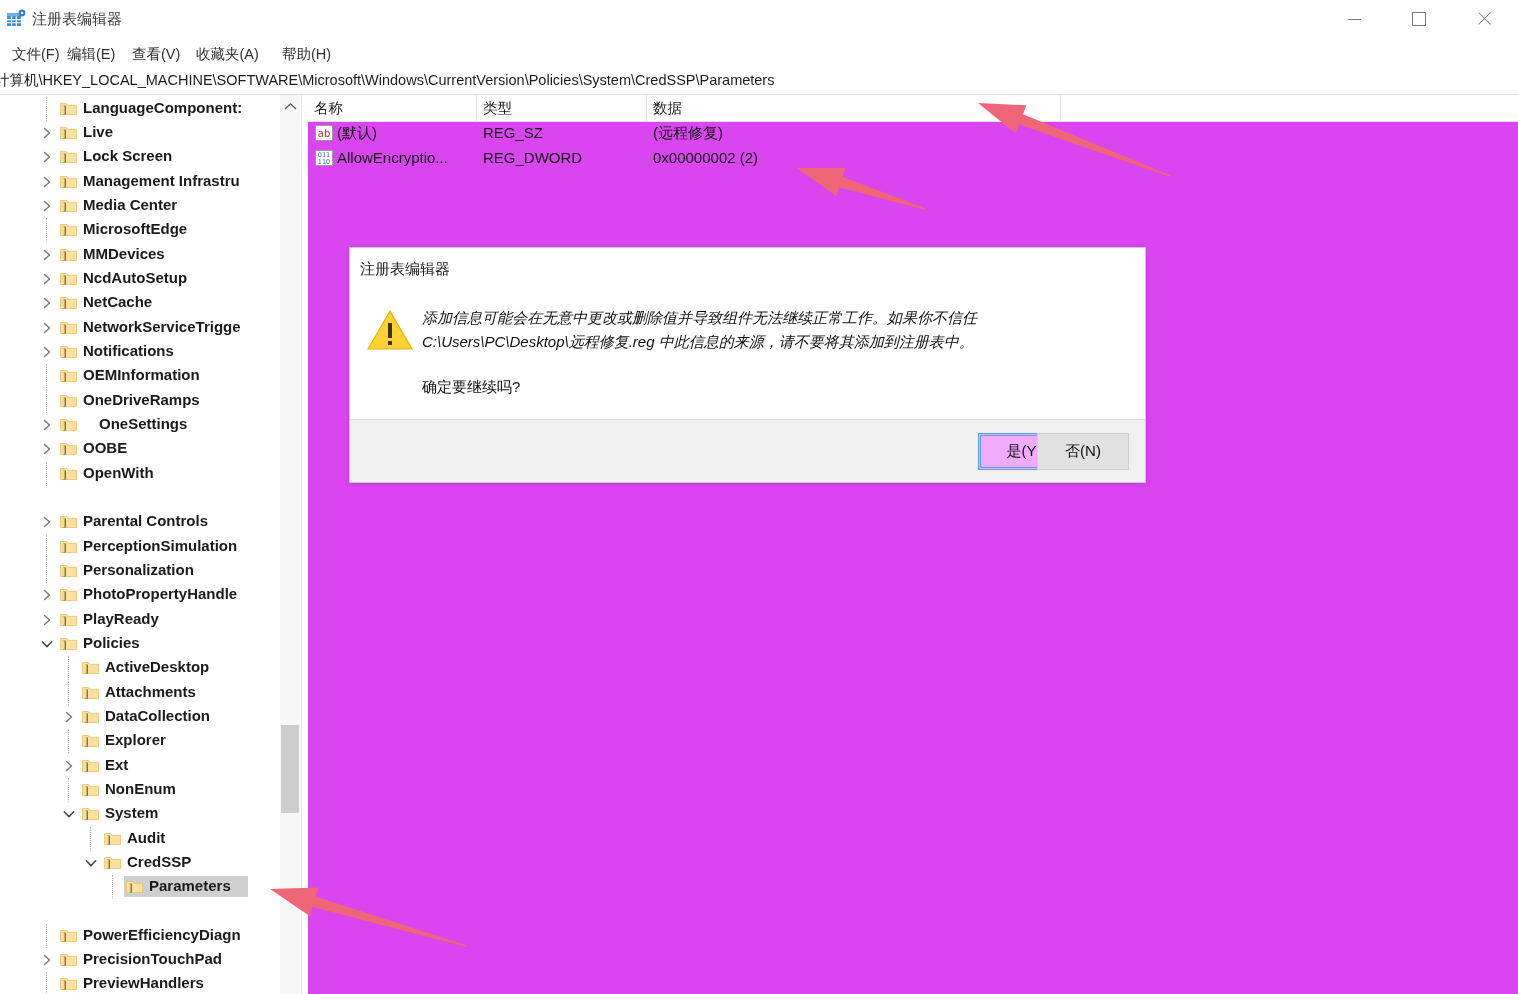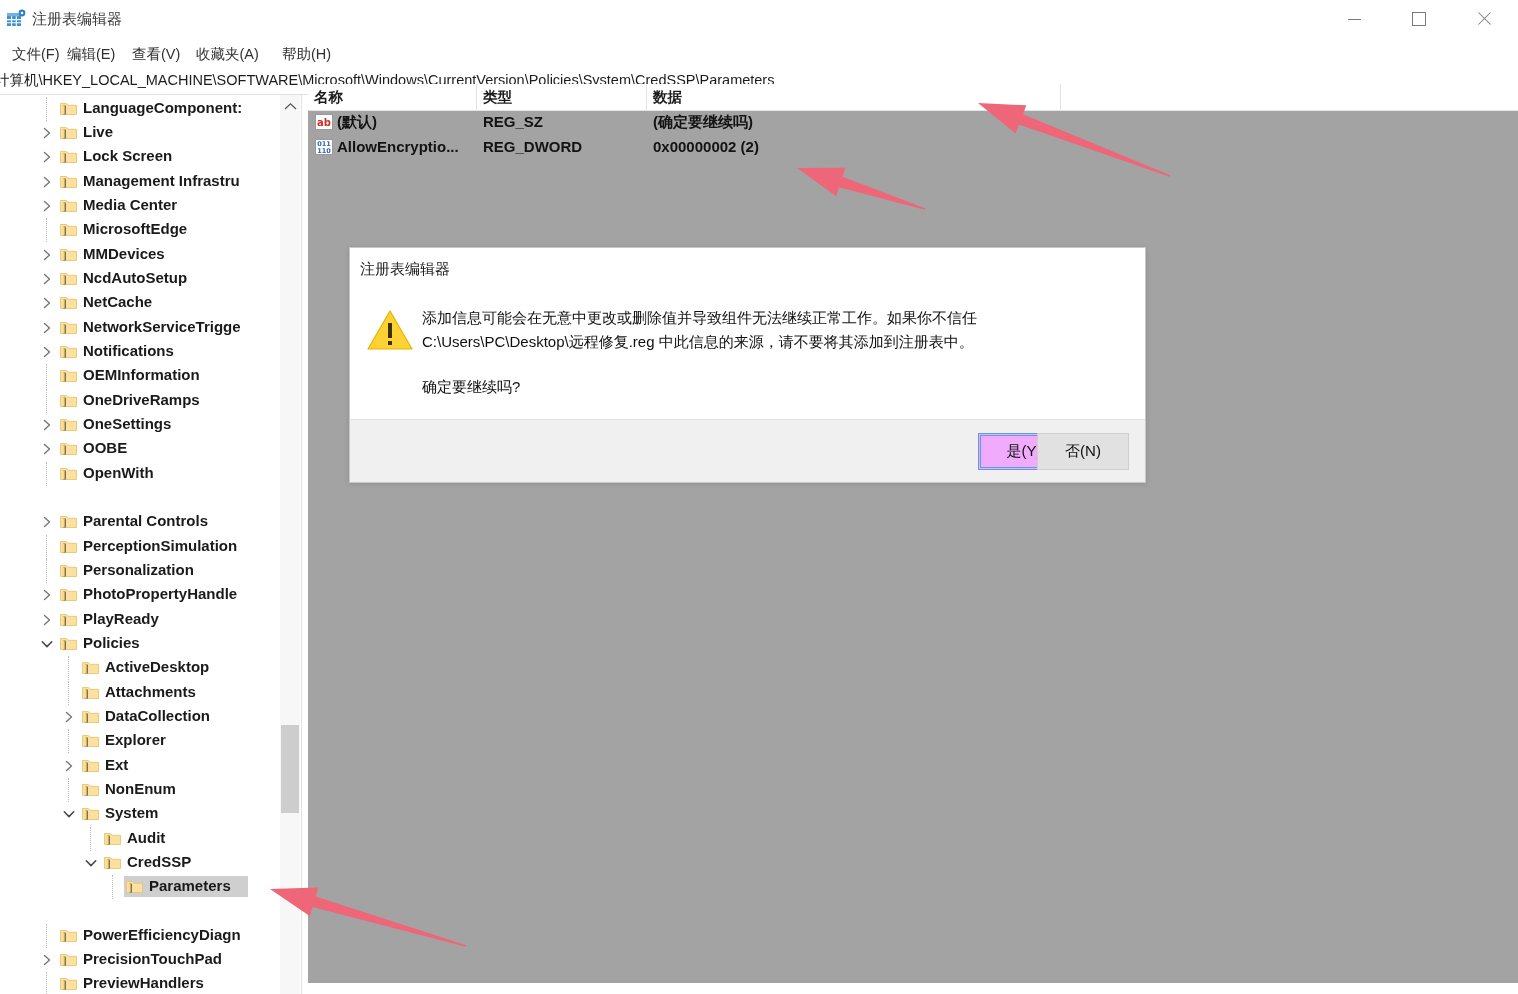--- a/index.html
+++ b/index.html
@@ -64,21 +64,21 @@
     position:absolute;left:0;top:95px;width:302px;height:899px;
     background:#ffffff;overflow:hidden;
   }
   .tree-pane:after{
     content:"";position:absolute;right:0;top:0;width:1px;height:899px;background:#e2e2e2;
   }
   .splitter{
     position:absolute;left:302px;top:95px;width:6px;height:899px;background:#ffffff;
   }
   .list-pane{
-    position:absolute;left:308px;top:84px;width:1210px;height:899px;background:#a3a3a3;font-weight:bold;
+    position:absolute;left:308px;top:95px;width:1210px;height:899px;background:#d946ef;
   }
 
   
   .trow{
     position:absolute;left:0;width:292px;height:24.4px;
     display:flex;align-items:center;white-space:nowrap;font-weight:bold;
   }
   .tchev{
     position:absolute;width:16px;height:16px;
     display:flex;align-items:center;justify-content:center;
@@ -138,21 +138,21 @@
     box-shadow:0 1px 5px rgba(0,0,0,.13);
   }
   .dlg-title{
     position:absolute;left:10px;top:12px;font-size:15px;color:#1c1c1c;
   }
   .dlg-warn{
     position:absolute;left:16px;top:60px;width:48px;height:44px;
   }
   .dlg-body{
     position:absolute;left:72px;top:58px;width:700px;
-    font-size:15px;color:#0f0f0f;line-height:24px;
+    font-size:15px;color:#0f0f0f;line-height:24px;font-style:italic;
   }
   .dlg-q{
     position:absolute;left:72px;top:130px;font-size:15px;color:#0f0f0f;
   }
   .dlg-footer{
     position:absolute;left:0;bottom:0;width:795px;height:62px;
     background:#f0f0f0;border-top:1px solid #e1e1e1;
   }
   .dlg-btn{
     position:absolute;top:13px;height:35px;width:90px;
@@ -373,21 +373,21 @@
       <span class="tchev" style="left: 39px; top: 4px;">
         <svg width="10" height="12" viewBox="0 0 10 12">
           <path d="M2.5 1.5L7.5 6L2.5 10.5" fill="none" stroke="#767676" stroke-width="1.4" stroke-linecap="round" stroke-linejoin="round"></path>
         </svg>
       </span>
       <span class="tfolder" style="left: 60px; top: 5px;"><svg width="17" height="14" viewBox="0 0 17 14">
           <path d="M0.5 1.5h6l1.6 1.8h8.4v9.2H0.5z" fill="#fbe0a0" stroke="#e6c672" stroke-width="0.9"></path>
           <path d="M3.2 3.6h2.3v8.9H3.2z" fill="#f7d display"></path>
           <rect x="2.6" y="3.4" width="2.2" height="9.1" fill="#f5d98e"></rect>
         </svg></span>
-      <span class="tlabel" style="left: 83px;">OneSettings</span>
+      <span class="tlabel" style="left: 99px;">OneSettings</span>
     </div>
     <div class="trow" style="top: 342px;">
       <span class="tchev" style="left: 39px; top: 4px;">
         <svg width="10" height="12" viewBox="0 0 10 12">
           <path d="M2.5 1.5L7.5 6L2.5 10.5" fill="none" stroke="#767676" stroke-width="1.4" stroke-linecap="round" stroke-linejoin="round"></path>
         </svg>
       </span>
       <span class="tfolder" style="left: 60px; top: 5px;"><svg width="17" height="14" viewBox="0 0 17 14">
           <path d="M0.5 1.5h6l1.6 1.8h8.4v9.2H0.5z" fill="#fbe0a0" stroke="#e6c672" stroke-width="0.9"></path>
           <path d="M3.2 3.6h2.3v8.9H3.2z" fill="#f7d display"></path>
@@ -635,21 +635,21 @@
       <div class="lv-sep" style="left: 752px;"></div>
     </div>
   <div id="lvrows">
       <div class="lv-row" style="top: 26px;">
         <span class="lv-icon"><svg width="20" height="18" viewBox="0 0 20 18">
             <rect x="1.5" y="1.5" width="17" height="15" fill="#ffffff" stroke="#9a9a9a" stroke-width="1"></rect>
             <text x="10" y="12.6" font-family="DejaVu Sans" font-size="10" fill="#cc2f26" text-anchor="middle">ab</text>
           </svg></span>
         <span class="lv-name">(默认)</span>
         <span class="lv-type">REG_SZ</span>
-        <span class="lv-data">(确定要继续吗)</span>
+        <span class="lv-data">(远程修复)</span>
       </div>
       <div class="lv-row" style="top: 51px;">
         <span class="lv-icon"><svg width="20" height="18" viewBox="0 0 20 18">
             <rect x="1.5" y="1.5" width="17" height="15" fill="#ffffff" stroke="#9a9a9a" stroke-width="1"></rect>
             <text x="10" y="8.4" font-family="DejaVu Sans" font-size="6.5" fill="#2f5fbf" text-anchor="middle">011</text>
             <text x="10" y="15" font-family="DejaVu Sans" font-size="6.5" fill="#2f5fbf" text-anchor="middle">110</text>
           </svg></span>
         <span class="lv-name">AllowEncryptio...</span>
         <span class="lv-type">REG_DWORD</span>
         <span class="lv-data">0x00000002 (2)</span>

